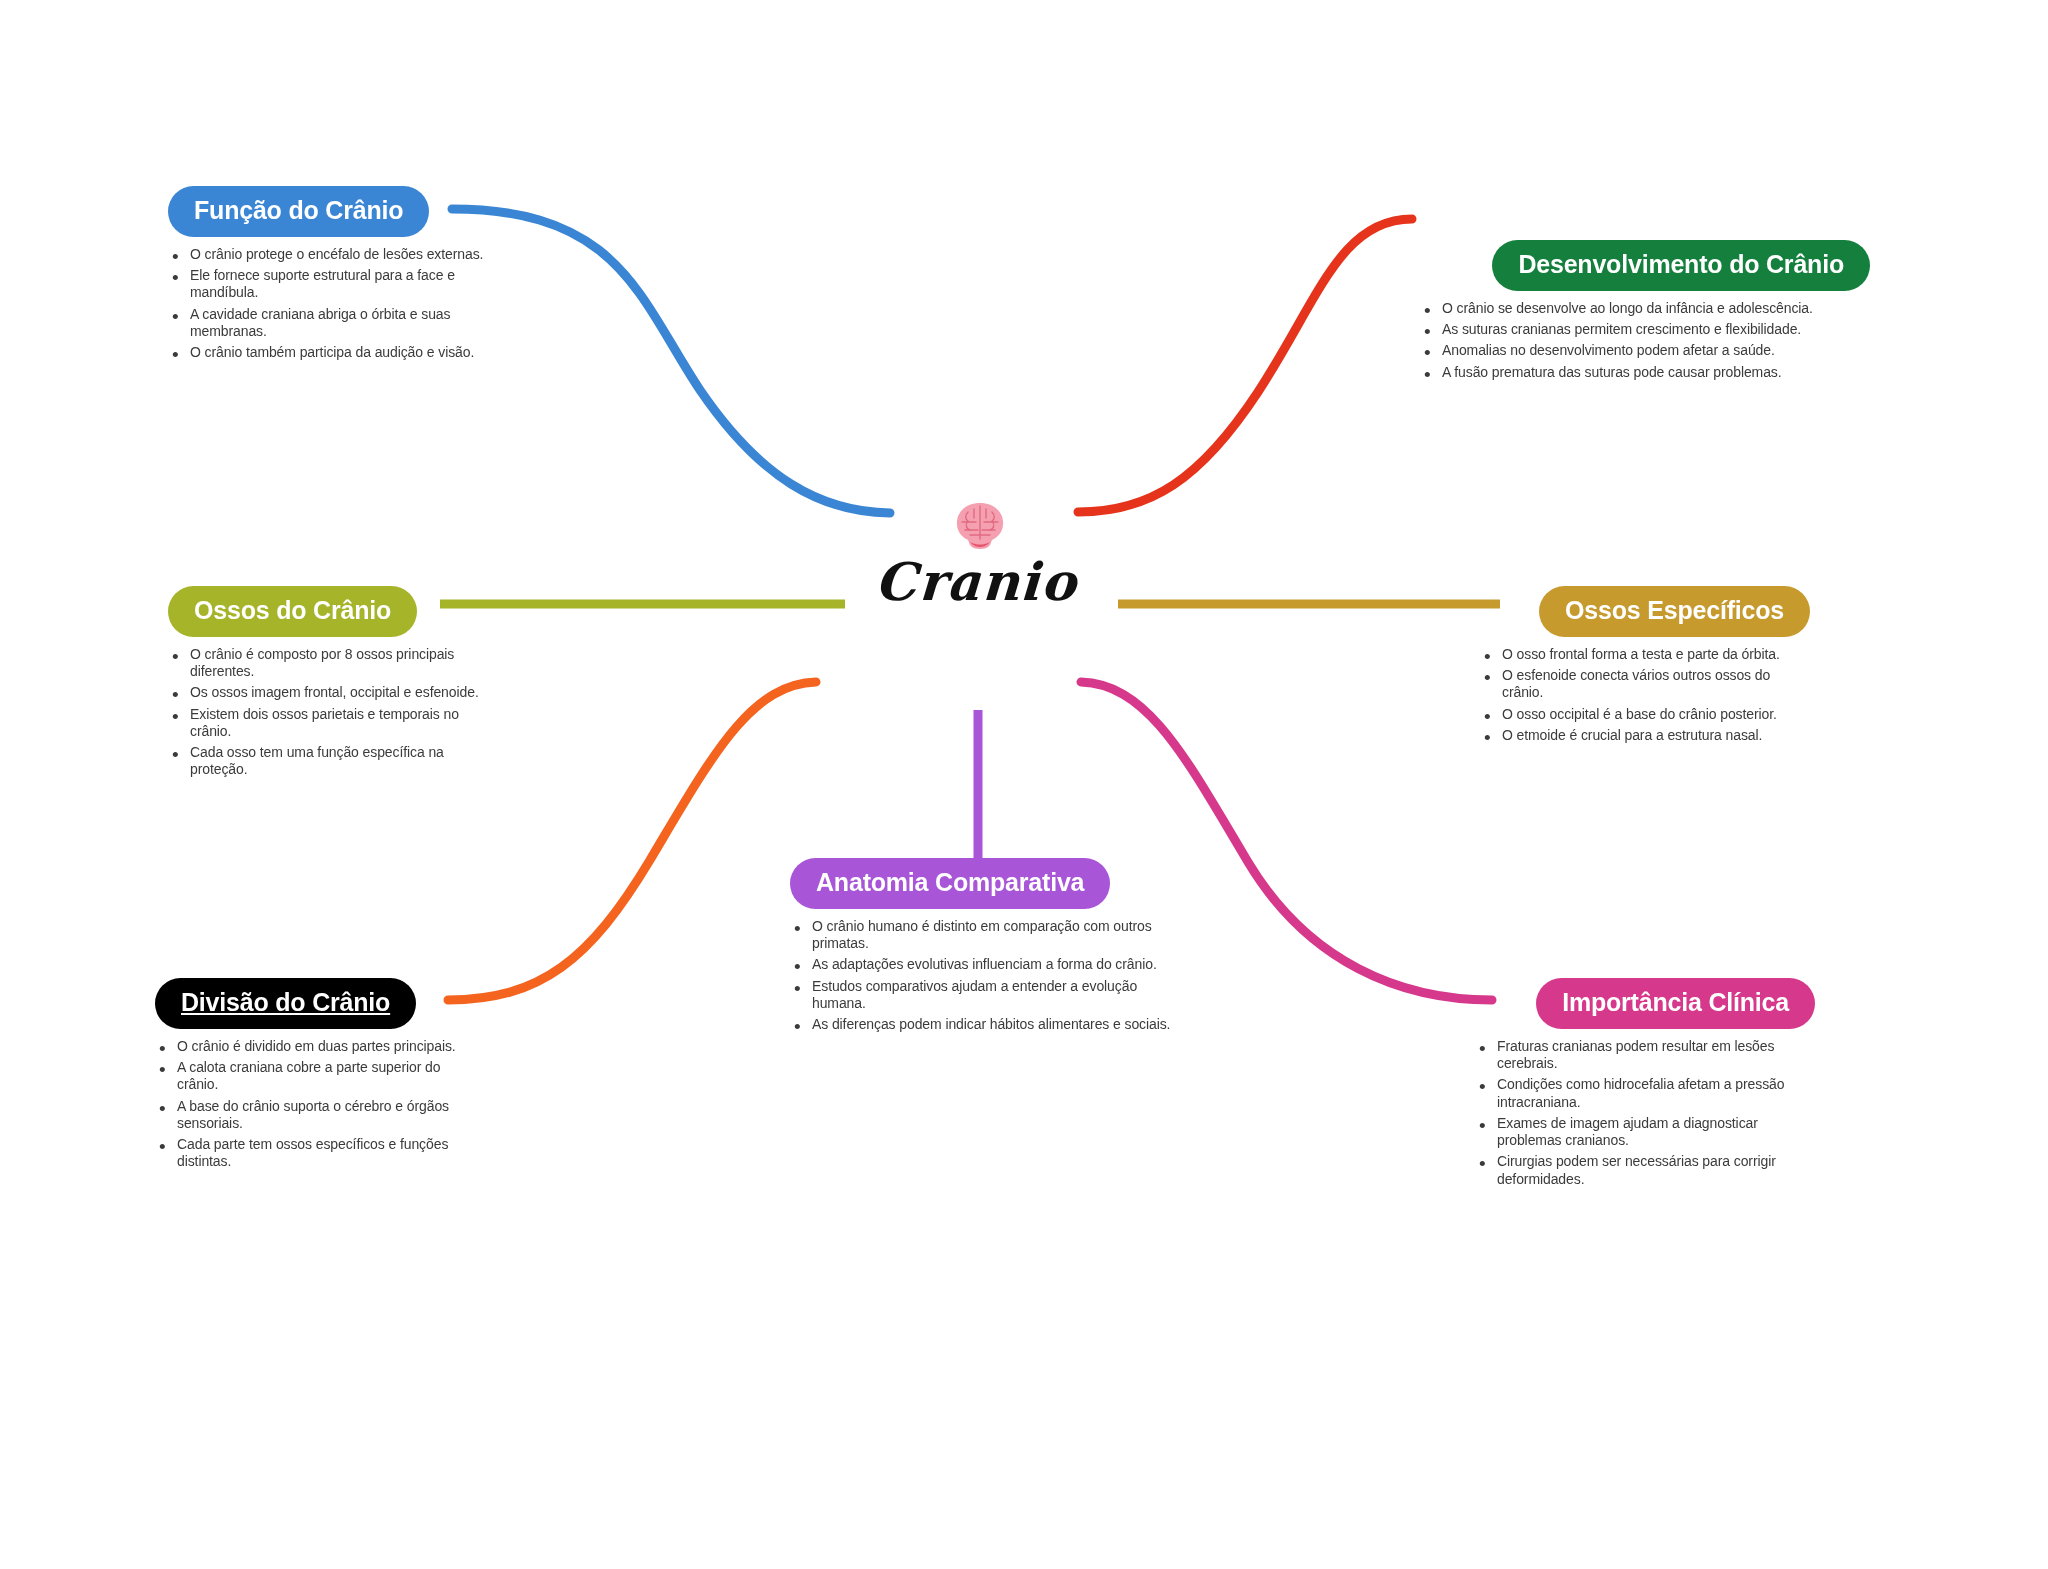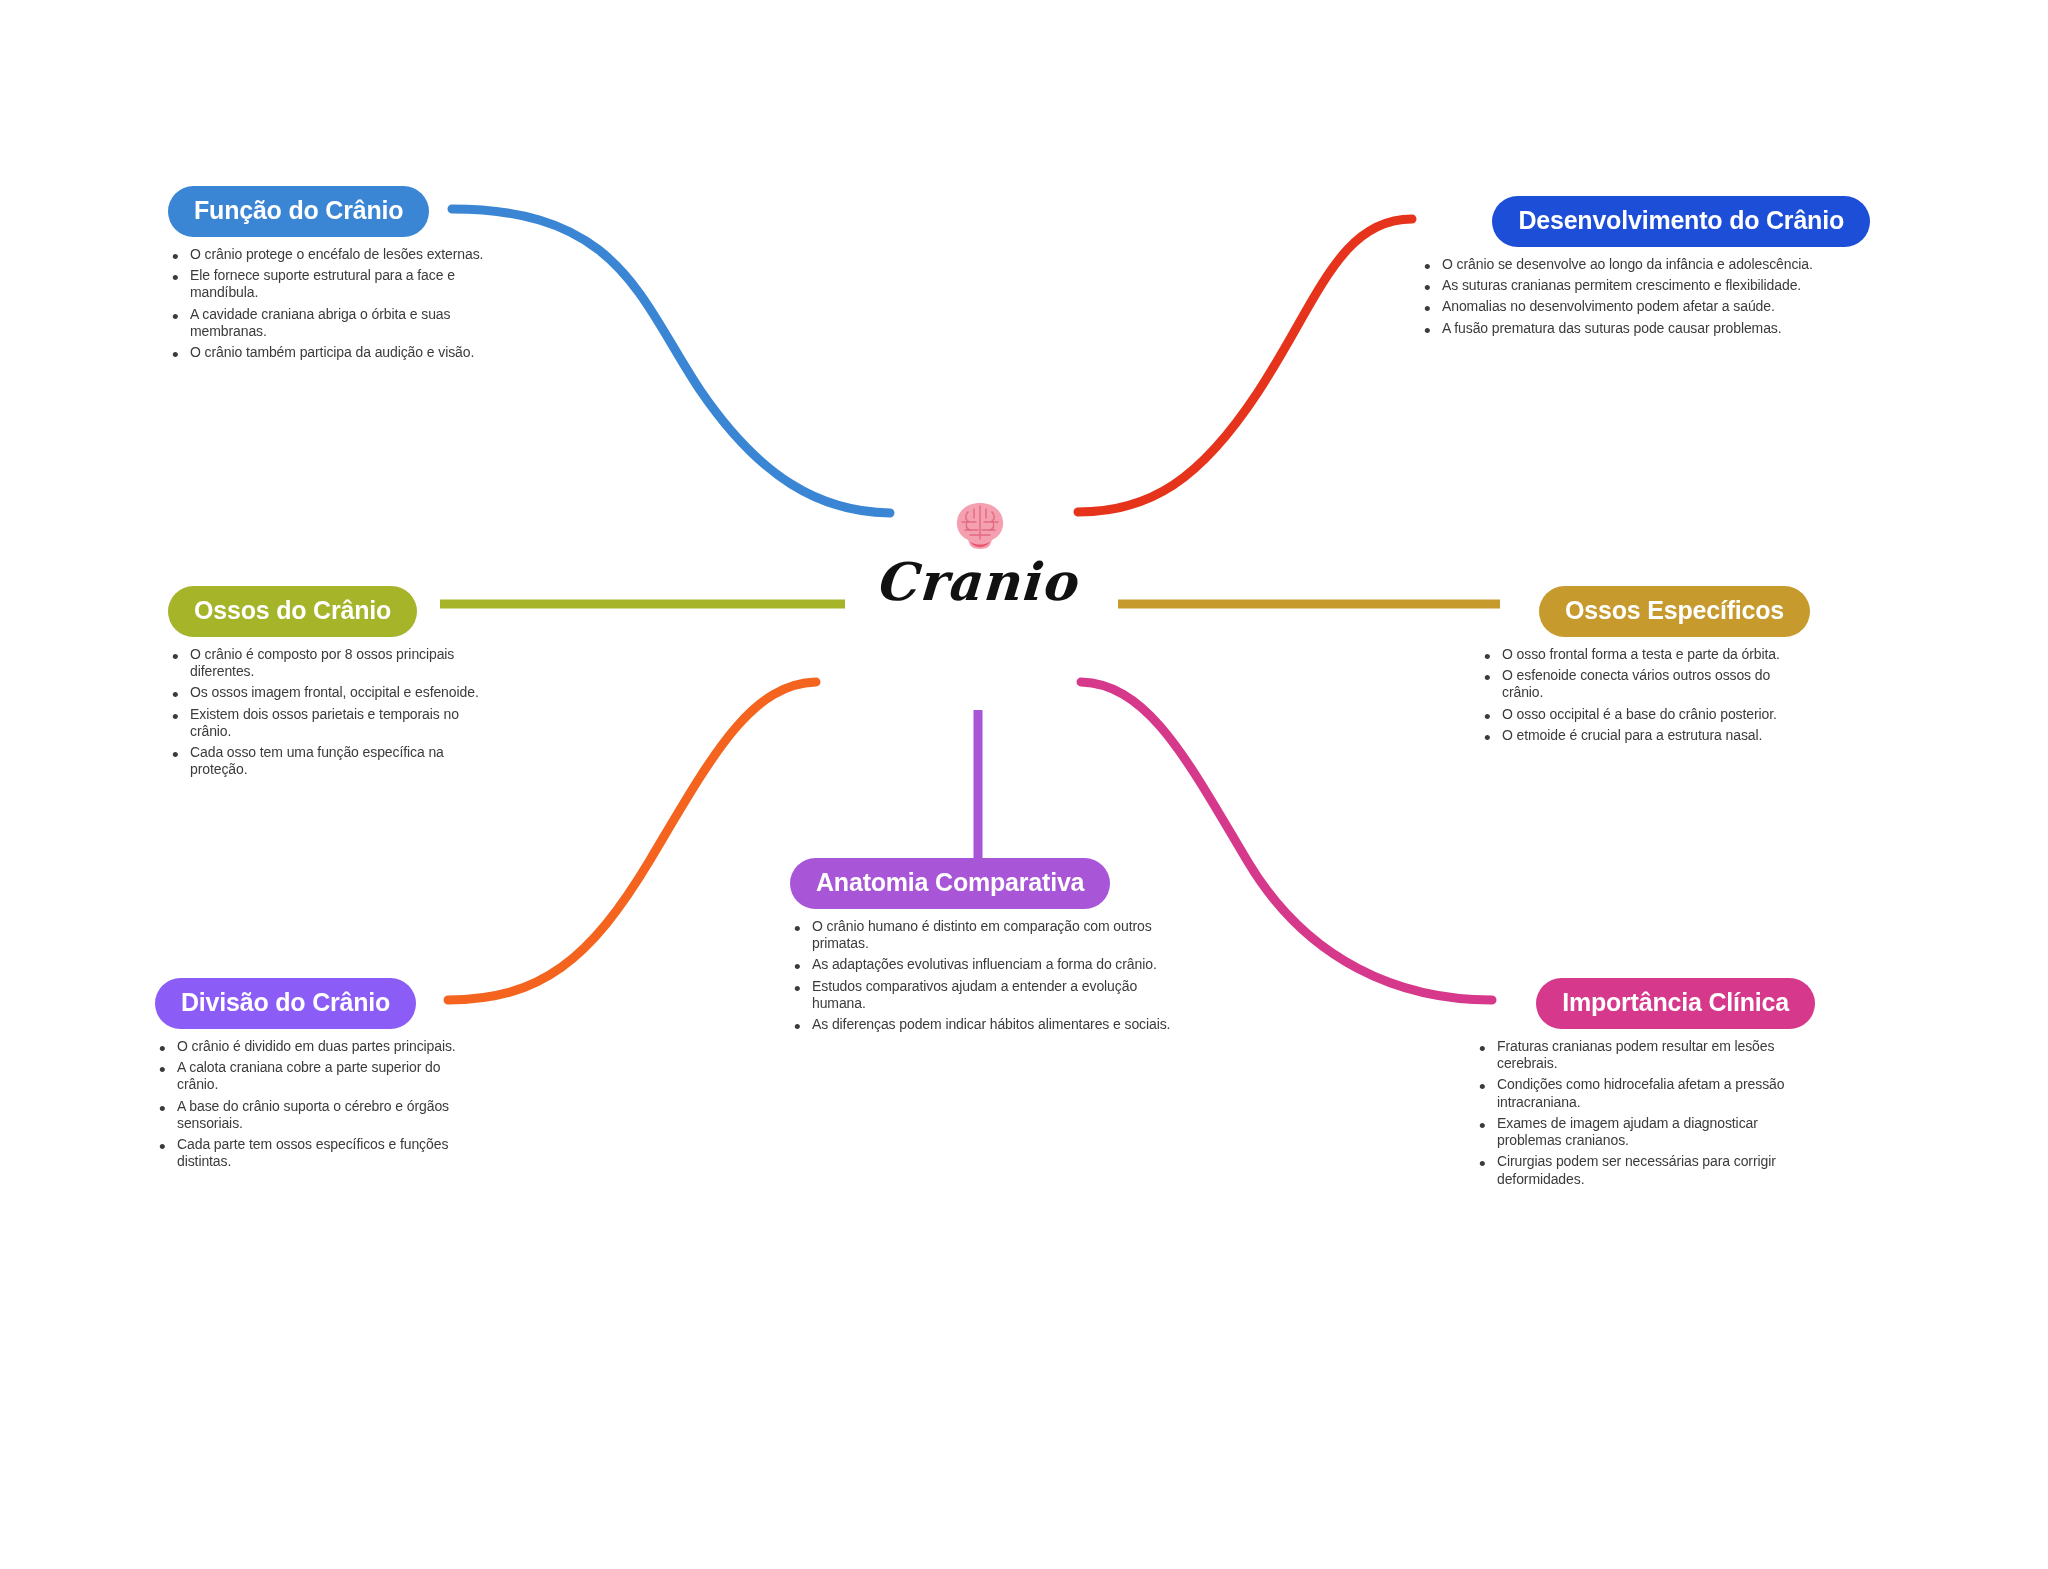--- a/index.html
+++ b/index.html
@@ -159,21 +159,21 @@
     <ul class="bullets">
       <li>O crânio protege o encéfalo de lesões externas.</li>
       <li>Ele fornece suporte estrutural para a face e mandíbula.</li>
       <li>A cavidade craniana abriga o órbita e suas membranas.</li>
       <li>O crânio também participa da audição e visão.</li>
     </ul>
   </div>
 
   <div class="node" id="node-desenvolvimento">
     <div class="pill-row align-right">
-      <div class="pill" style="background: #1d4ed8;">Desenvolvimento do Crânio</div>
+      <div class="pill" style="background: #15803d; margin-top: 44px;">Desenvolvimento do Crânio</div>
     </div>
     <ul class="bullets">
       <li>O crânio se desenvolve ao longo da infância e adolescência.</li>
       <li>As suturas cranianas permitem crescimento e flexibilidade.</li>
       <li>Anomalias no desenvolvimento podem afetar a saúde.</li>
       <li>A fusão prematura das suturas pode causar problemas.</li>
     </ul>
   </div>
 
   <div class="node" id="node-ossos">
@@ -195,21 +195,21 @@
     <ul class="bullets">
       <li>O osso frontal forma a testa e parte da órbita.</li>
       <li>O esfenoide conecta vários outros ossos do crânio.</li>
       <li>O osso occipital é a base do crânio posterior.</li>
       <li>O etmoide é crucial para a estrutura nasal.</li>
     </ul>
   </div>
 
   <div class="node" id="node-divisao">
     <div class="pill-row align-left">
-      <div class="pill" style="background: #8b5cf6;">Divisão do Crânio</div>
+      <div class="pill" style="background: #000000; text-decoration: underline;">Divisão do Crânio</div>
     </div>
     <ul class="bullets">
       <li>O crânio é dividido em duas partes principais.</li>
       <li>A calota craniana cobre a parte superior do crânio.</li>
       <li>A base do crânio suporta o cérebro e órgãos sensoriais.</li>
       <li>Cada parte tem ossos específicos e funções distintas.</li>
     </ul>
   </div>
 
   <div class="node" id="node-anatomia">

